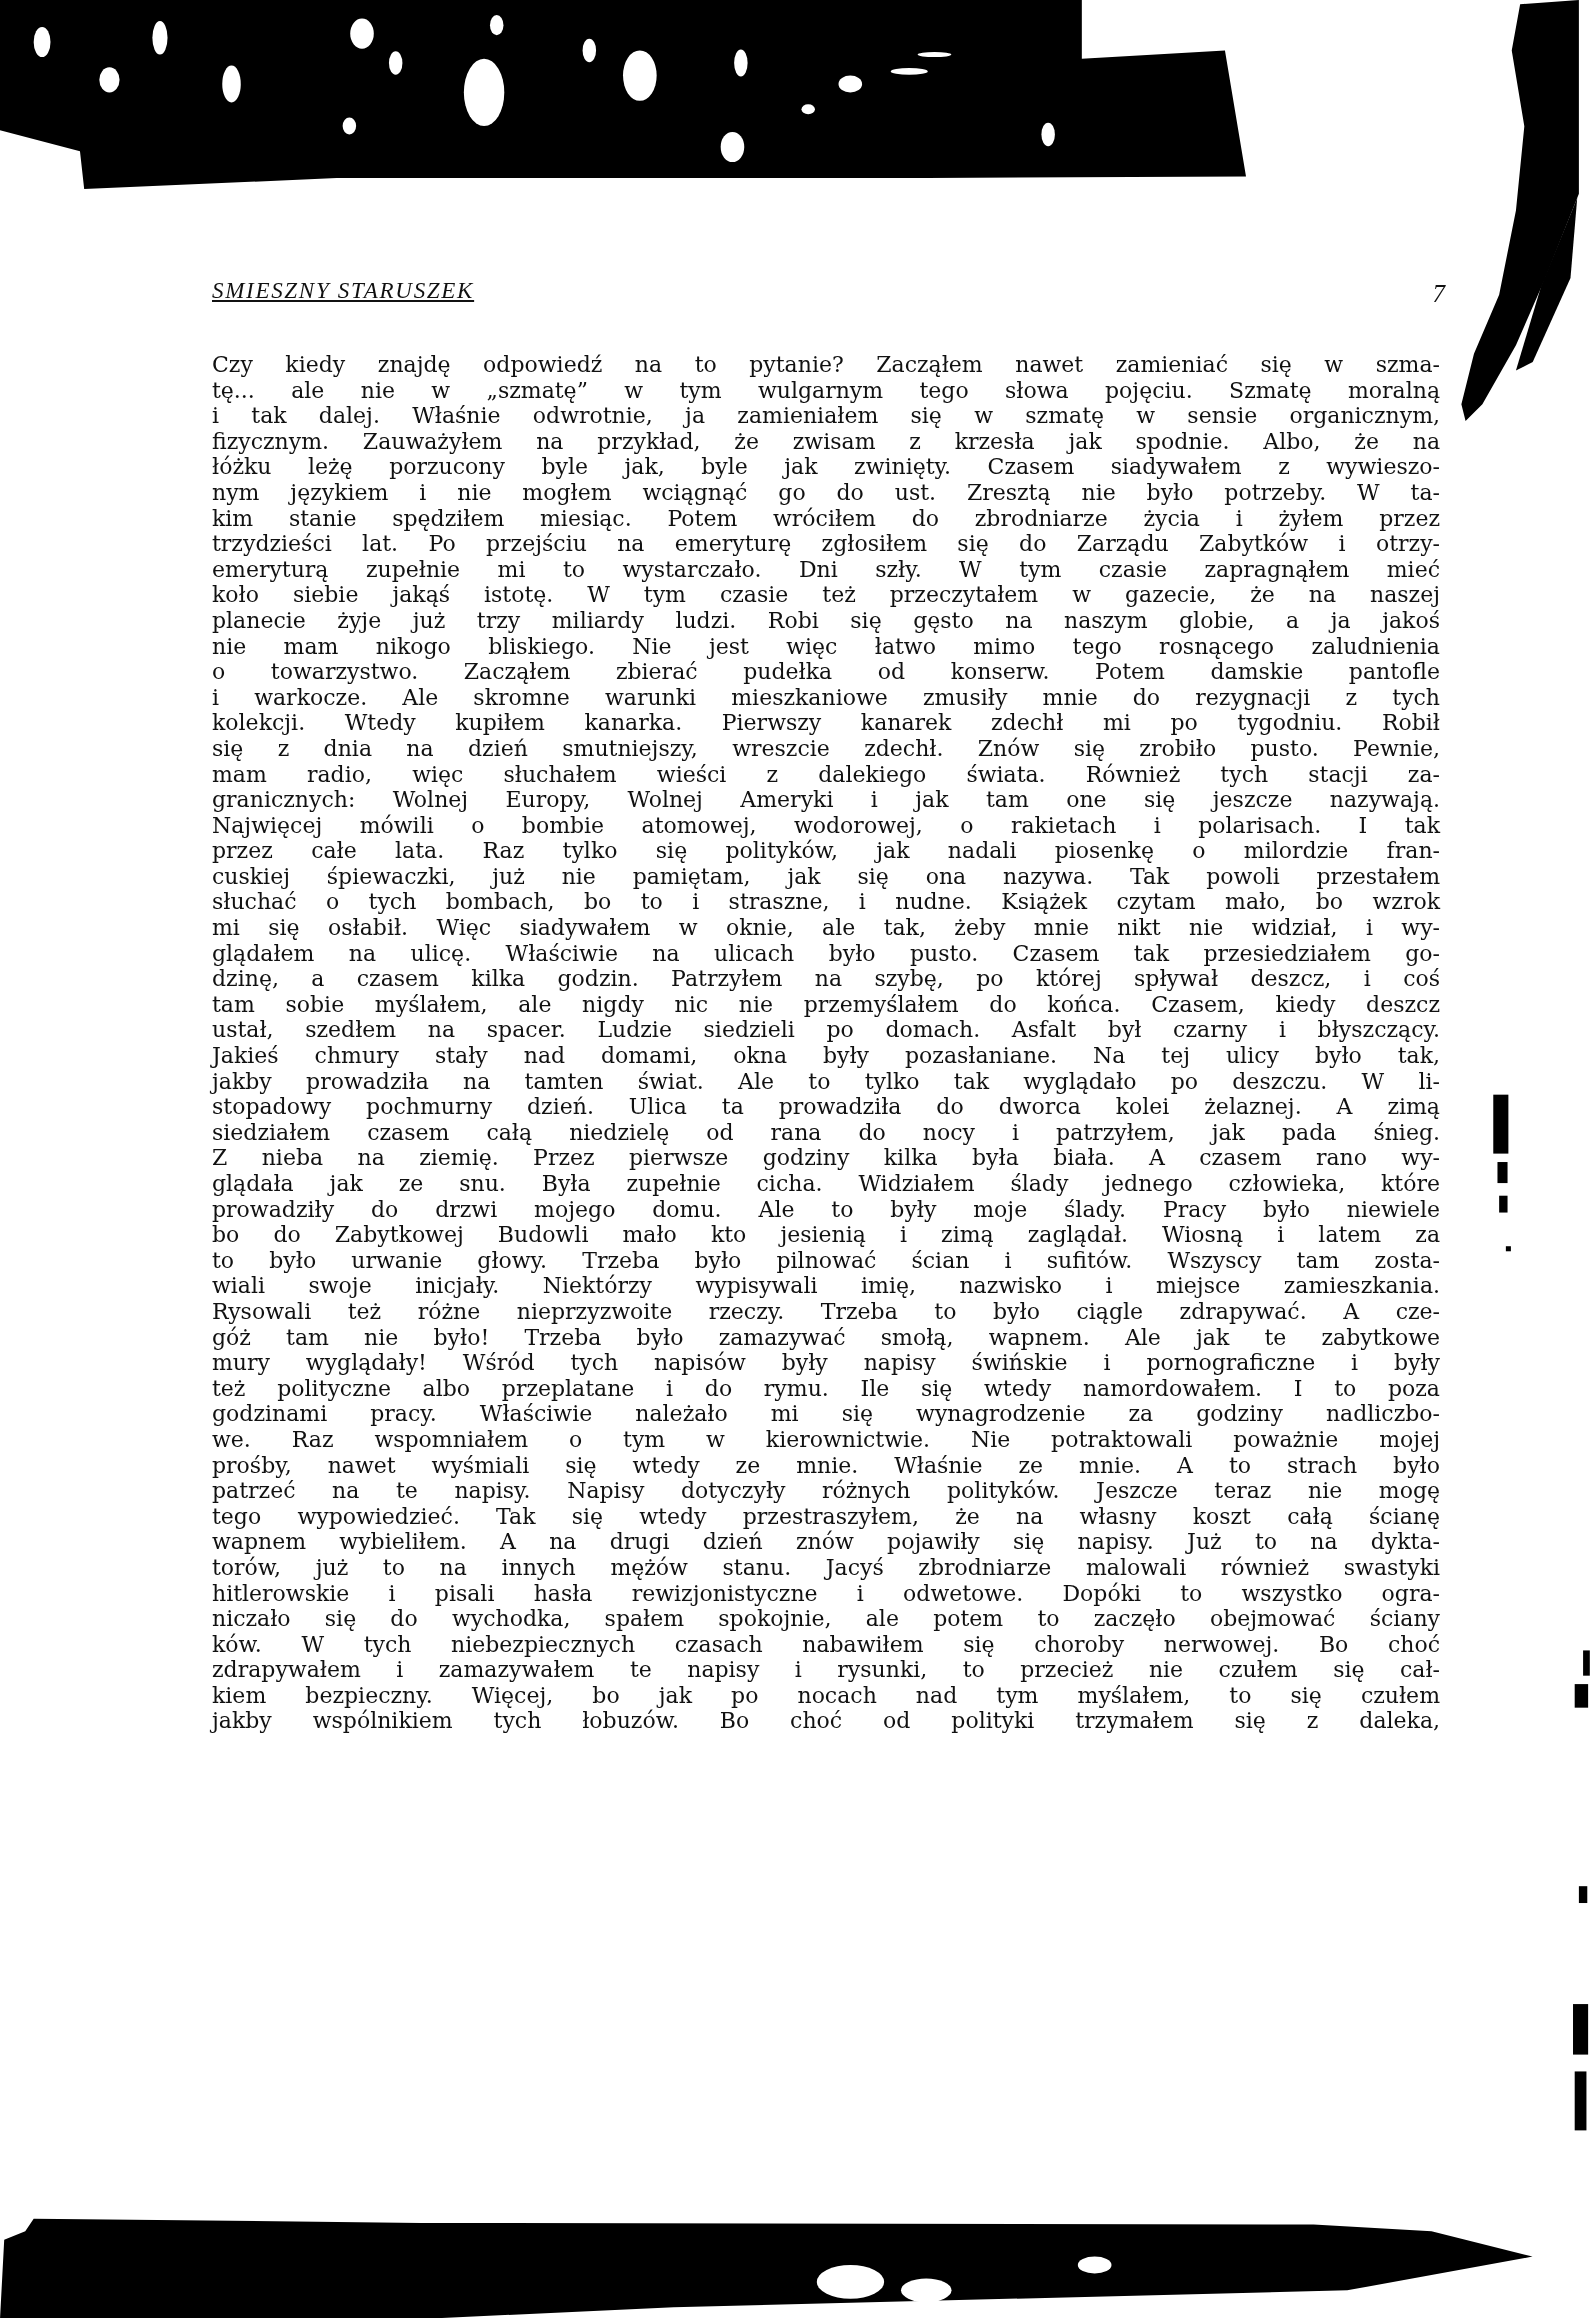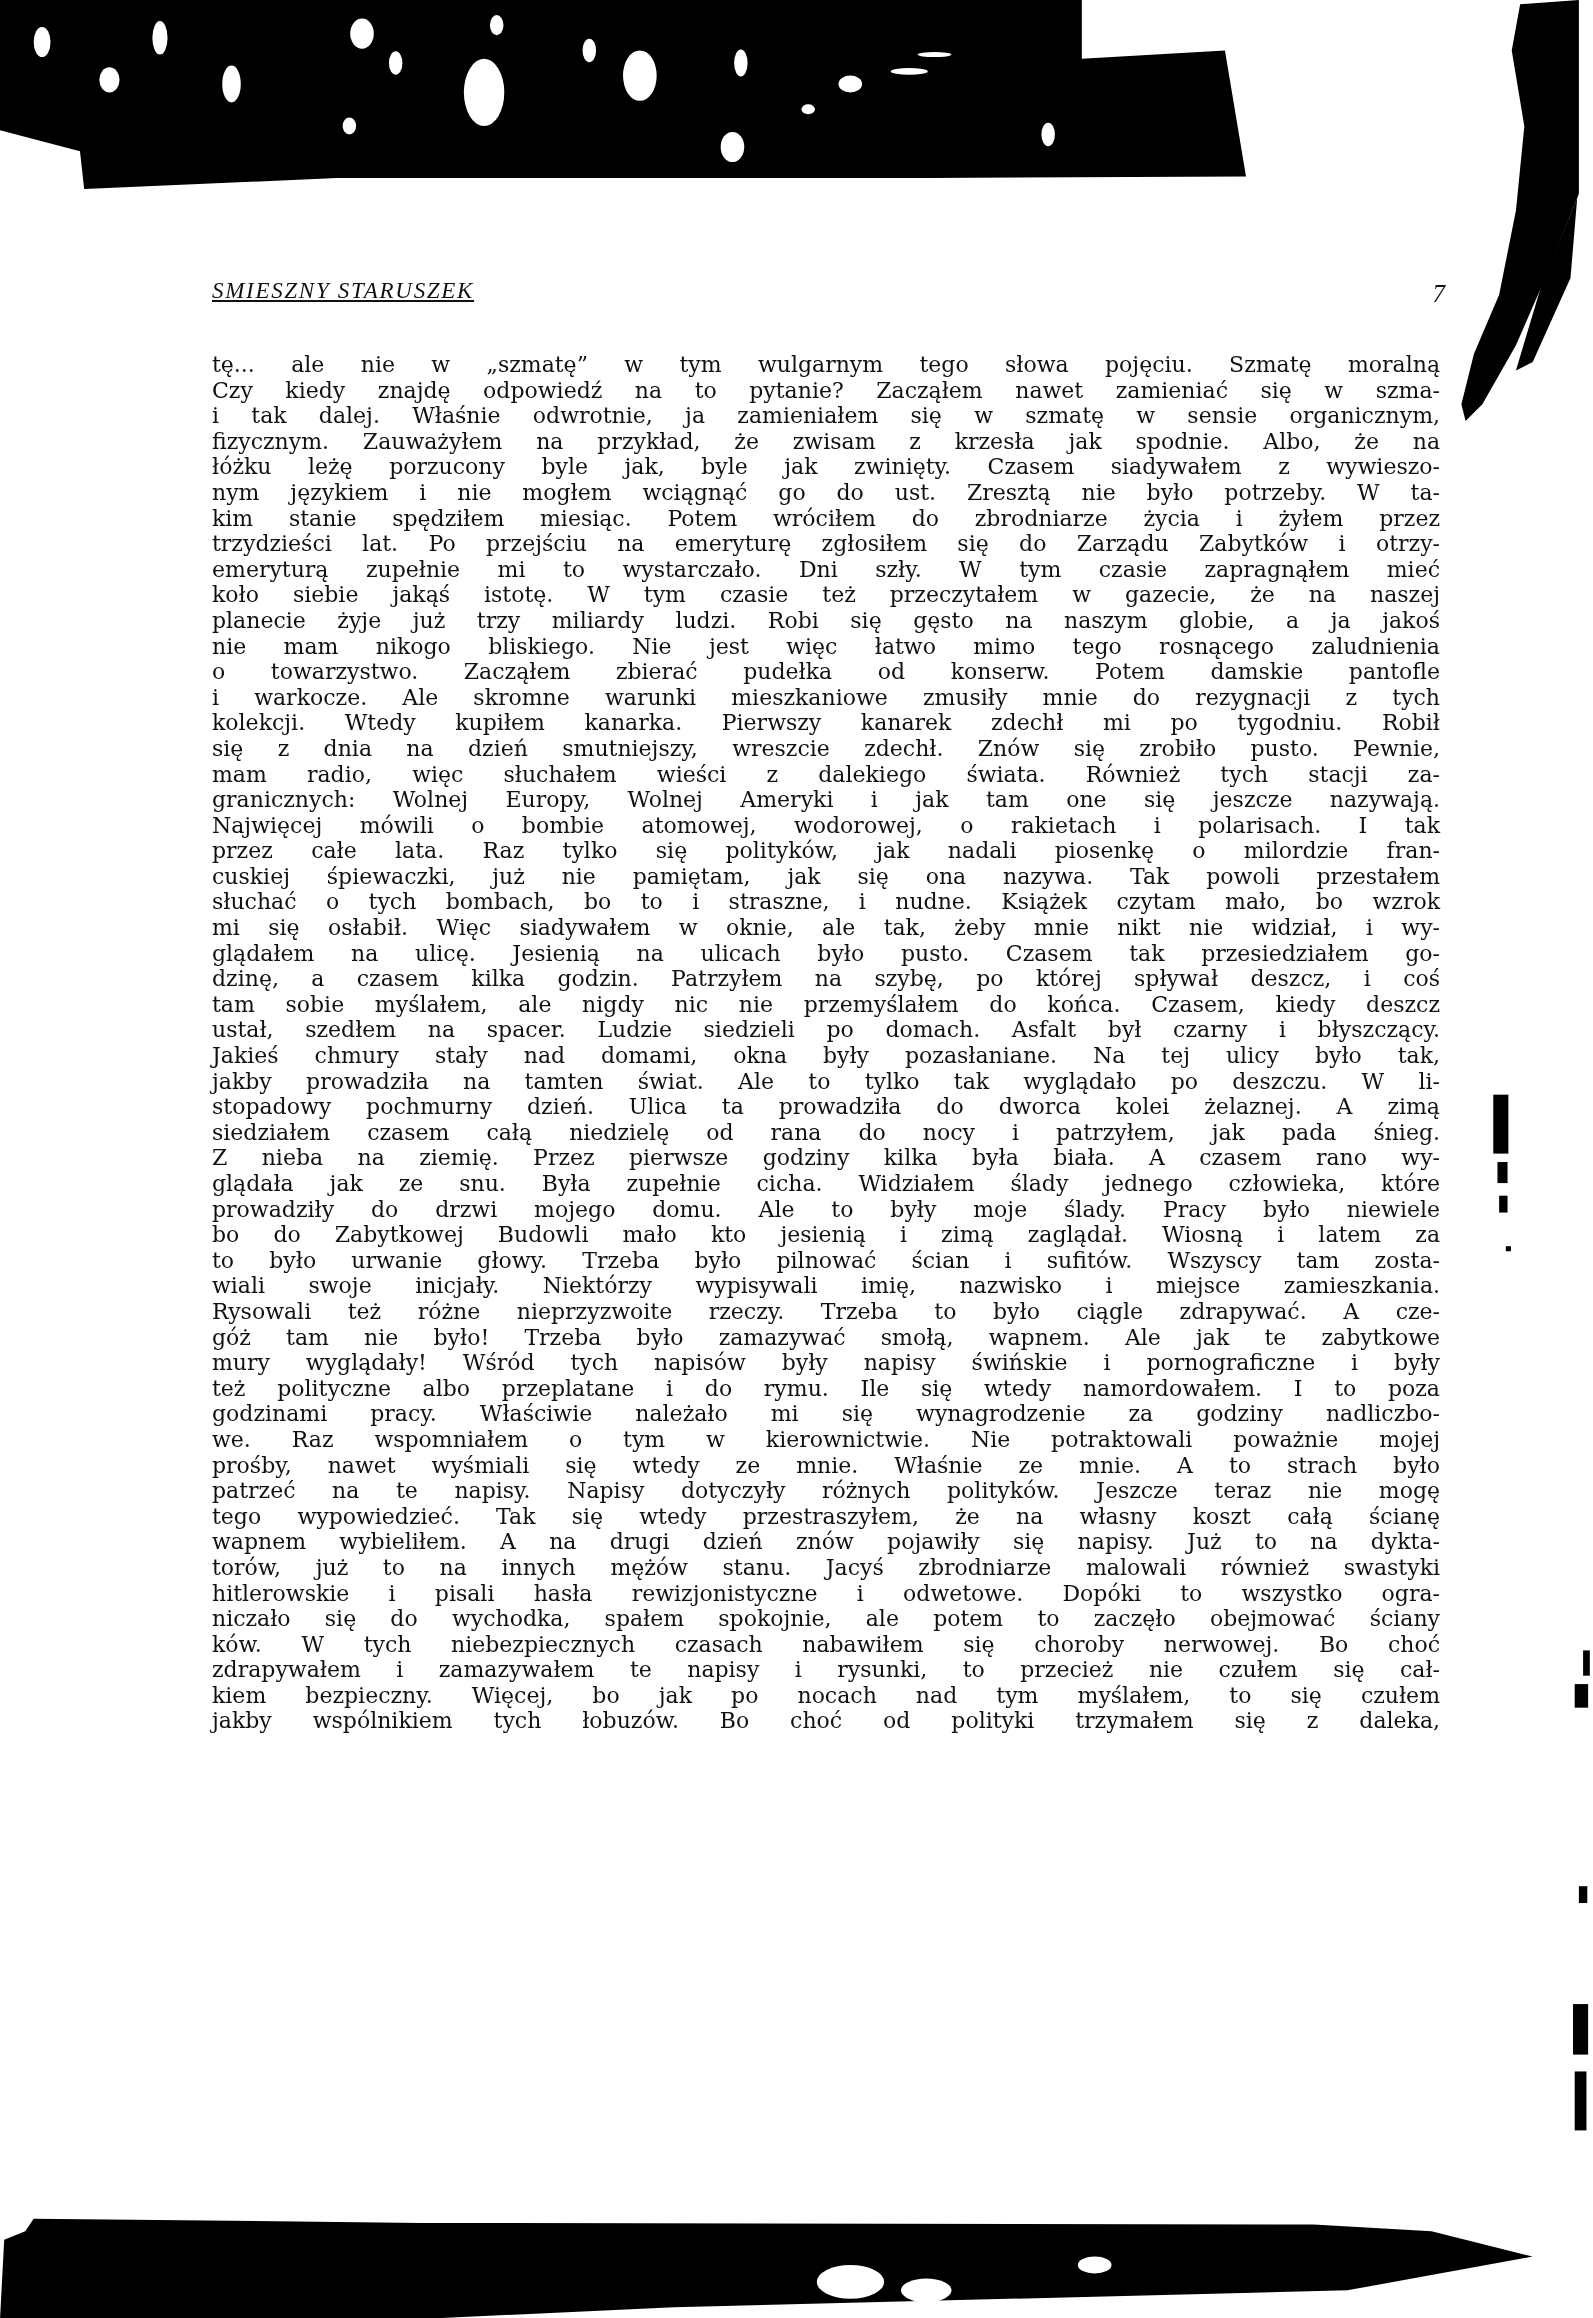--- a/index.html
+++ b/index.html
@@ -67,22 +67,22 @@
     <ellipse cx="1300" cy="140" rx="20" ry="10"></ellipse>
   </g>
 </svg>
 
 <div class="header">
   <span class="running-title">SMIESZNY STARUSZEK</span>
   <span class="page-number">7</span>
 </div>
 
 <div class="body-text" id="body-text">
+    <span class="line">Czy kiedy znajdę odpowiedź na to pytanie? Zacząłem nawet zamieniać się w szma-</span>
     <span class="line">tę... ale nie w „szmatę” w tym wulgarnym tego słowa pojęciu. Szmatę moralną</span>
-    <span class="line">Czy kiedy znajdę odpowiedź na to pytanie? Zacząłem nawet zamieniać się w szma-</span>
     <span class="line">i tak dalej. Właśnie odwrotnie, ja zamieniałem się w szmatę w sensie organicznym,</span>
     <span class="line">fizycznym. Zauważyłem na przykład, że zwisam z krzesła jak spodnie. Albo, że na</span>
     <span class="line">łóżku leżę porzucony byle jak, byle jak zwinięty. Czasem siadywałem z wywieszo-</span>
     <span class="line">nym językiem i nie mogłem wciągnąć go do ust. Zresztą nie było potrzeby. W ta-</span>
     <span class="line">kim stanie spędziłem miesiąc. Potem wróciłem do zbrodniarze życia i żyłem przez</span>
     <span class="line">trzydzieści lat. Po przejściu na emeryturę zgłosiłem się do Zarządu Zabytków i otrzy-</span>
     <span class="line">emeryturą zupełnie mi to wystarczało. Dni szły. W tym czasie zapragnąłem mieć</span>
     <span class="line">koło siebie jakąś istotę. W tym czasie też przeczytałem w gazecie, że na naszej</span>
     <span class="line">planecie żyje już trzy miliardy ludzi. Robi się gęsto na naszym globie, a ja jakoś</span>
     <span class="line">nie mam nikogo bliskiego. Nie jest więc łatwo mimo tego rosnącego zaludnienia</span>
@@ -90,21 +90,21 @@
     <span class="line">i warkocze. Ale skromne warunki mieszkaniowe zmusiły mnie do rezygnacji z tych</span>
     <span class="line">kolekcji. Wtedy kupiłem kanarka. Pierwszy kanarek zdechł mi po tygodniu. Robił</span>
     <span class="line">się z dnia na dzień smutniejszy, wreszcie zdechł. Znów się zrobiło pusto. Pewnie,</span>
     <span class="line">mam radio, więc słuchałem wieści z dalekiego świata. Również tych stacji za-</span>
     <span class="line">granicznych: Wolnej Europy, Wolnej Ameryki i jak tam one się jeszcze nazywają.</span>
     <span class="line">Najwięcej mówili o bombie atomowej, wodorowej, o rakietach i polarisach. I tak</span>
     <span class="line">przez całe lata. Raz tylko się polityków, jak nadali piosenkę o milordzie fran-</span>
     <span class="line">cuskiej śpiewaczki, już nie pamiętam, jak się ona nazywa. Tak powoli przestałem</span>
     <span class="line">słuchać o tych bombach, bo to i straszne, i nudne. Książek czytam mało, bo wzrok</span>
     <span class="line">mi się osłabił. Więc siadywałem w oknie, ale tak, żeby mnie nikt nie widział, i wy-</span>
-    <span class="line">glądałem na ulicę. Jesienią na ulicach było pusto. Czasem tak przesiedziałem go-</span>
+    <span class="line">glądałem na ulicę. Właściwie na ulicach było pusto. Czasem tak przesiedziałem go-</span>
     <span class="line">dzinę, a czasem kilka godzin. Patrzyłem na szybę, po której spływał deszcz, i coś</span>
     <span class="line">tam sobie myślałem, ale nigdy nic nie przemyślałem do końca. Czasem, kiedy deszcz</span>
     <span class="line">ustał, szedłem na spacer. Ludzie siedzieli po domach. Asfalt był czarny i błyszczący.</span>
     <span class="line">Jakieś chmury stały nad domami, okna były pozasłaniane. Na tej ulicy było tak,</span>
     <span class="line">jakby prowadziła na tamten świat. Ale to tylko tak wyglądało po deszczu. W li-</span>
     <span class="line">stopadowy pochmurny dzień. Ulica ta prowadziła do dworca kolei żelaznej. A zimą</span>
     <span class="line">siedziałem czasem całą niedzielę od rana do nocy i patrzyłem, jak pada śnieg.</span>
     <span class="line">Z nieba na ziemię. Przez pierwsze godziny kilka była biała. A czasem rano wy-</span>
     <span class="line">glądała jak ze snu. Była zupełnie cicha. Widziałem ślady jednego człowieka, które</span>
     <span class="line">prowadziły do drzwi mojego domu. Ale to były moje ślady. Pracy było niewiele</span>

